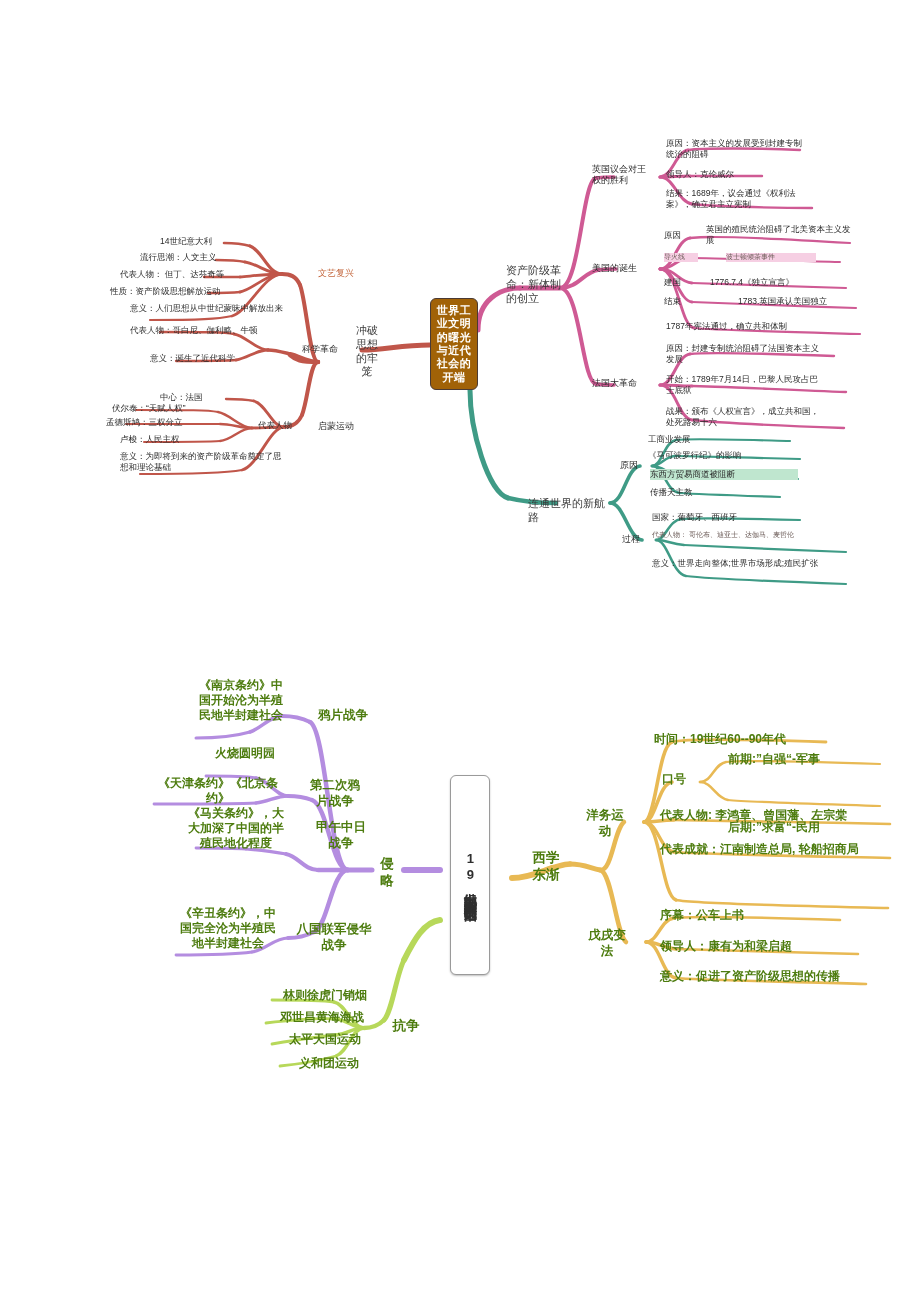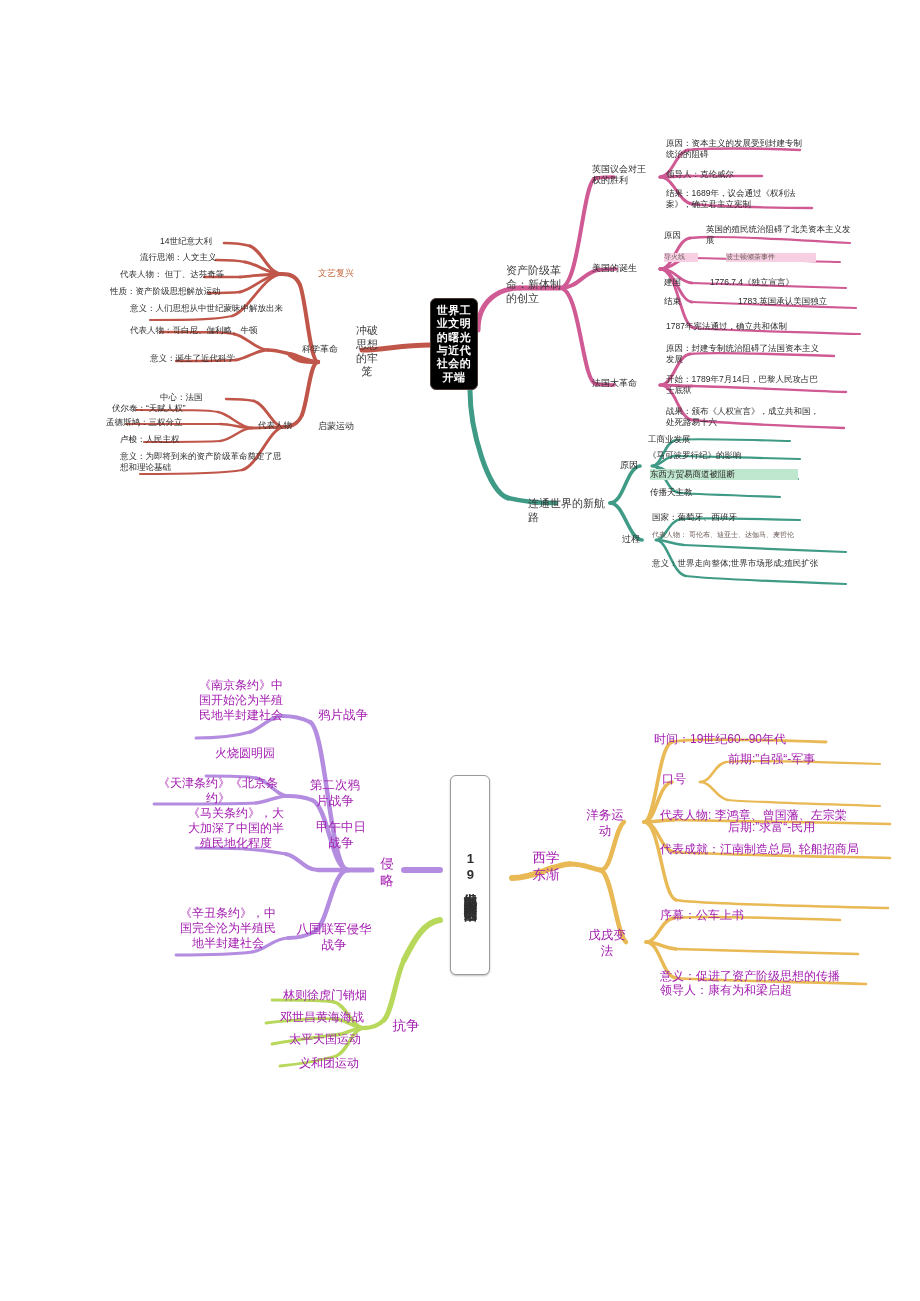--- a/index.html
+++ b/index.html
@@ -15,40 +15,40 @@
   .lbl.r{text-align:left;}
   .lbl.c{text-align:center;}
 
   
   .topic{
     position:absolute;border-radius:6px;color:#fff;
     font-weight:700;line-height:1.22;letter-spacing:.5px;
     display:flex;align-items:center;justify-content:center;
     text-align:center;padding:4px 3px;box-sizing:border-box;
   }
-  .topic1{background:#000000;border:1px solid #4a3a34;font-size:11px;}
+  .topic1{background:#a16207;border:1px solid #4a3a34;font-size:11px;}
   .topic2{
     background:#ffffff;color:#2f2f2f;border:1px solid #9a9a9a;
     box-shadow:0 1px 2px rgba(0,0,0,.25);font-size:13px;font-weight:700;
     letter-spacing:0;
   }
 
   
   .m1 .lbl{font-size:8.5px;color:#2b2b2b;}
   .m1 .b1{font-size:11px;color:#3a3a3a;}
   .m1 .b2{font-size:9px;}
   .m1 .tiny{font-size:7px;color:#6b5b57;}
   .m1 .branch-ren{color:#c4683f;font-size:9px;}
 
   
   .hl-pink{background:#f6cfe3;}
   .hl-green{background:#bfe6cf;}
 
   
-  .m2 .lbl{font-size:12px;color:#a21caf;}
+  .m2 .lbl{font-size:12px;color:#4d7c0f;font-weight:bold;}
   .m2 .big{font-size:13.5px;}
   .m2 .mid{font-size:12.5px;}
 </style>
 </head>
 <body>
 
 <div class="page">
 
   <div class="map m1" style="left:0;top:0;width:920px;height:620px;">
 
@@ -319,17 +319,17 @@
     <div class="lbl c mid" style="left:584px;top:188px;width:42px;">洋务运动</div>
     <div class="lbl" style="left:654px;top:112px;width:230px;">时间：19世纪60--90年代</div>
     <div class="lbl" style="left:662px;top:152px;width:40px;">口号</div>
     <div class="lbl" style="left:728px;top:132px;width:160px;">前期:”自强“-军事</div>
     <div class="lbl" style="left:728px;top:170px;width:160px;margin-top:30px;">后期:”求富“-民用</div>
     <div class="lbl" style="left:660px;top:188px;width:240px;">代表人物: 李鸿章、曾国藩、左宗棠</div>
     <div class="lbl" style="left:660px;top:222px;width:240px;">代表成就：江南制造总局, 轮船招商局</div>
 
     <div class="lbl c mid" style="left:586px;top:308px;width:42px;">戊戌变法</div>
     <div class="lbl" style="left:660px;top:288px;width:180px;">序幕：公车上书</div>
-    <div class="lbl" style="left:660px;top:319px;width:200px;margin-top:44px;">领导人：康有为和梁启超</div>
+    <div class="lbl" style="left:660px;top:319px;width:200px;">领导人：康有为和梁启超</div>
     <div class="lbl" style="left:660px;top:349px;width:210px;">意义：促进了资产阶级思想的传播</div>
   </div>
 
 </div>
 
 </body></html>

